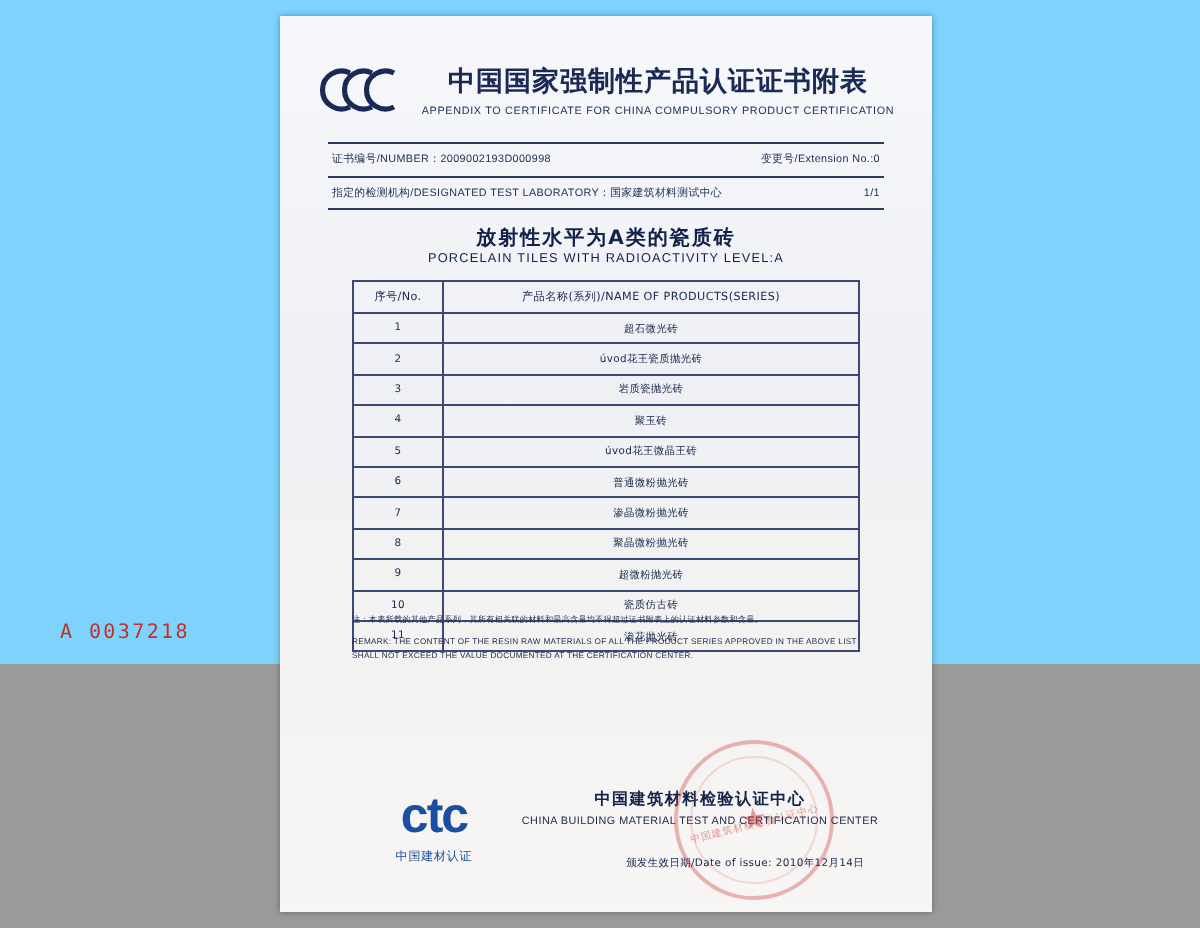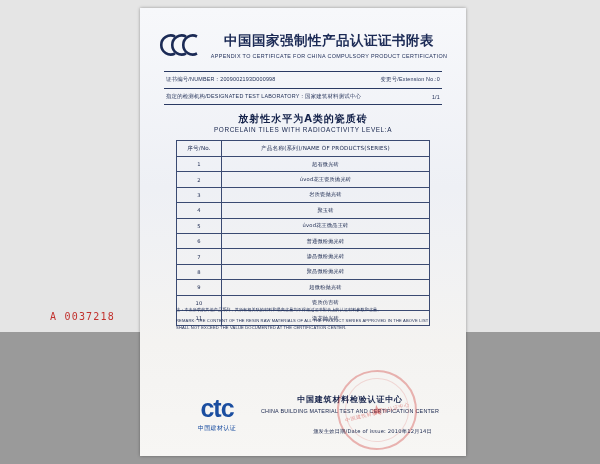--- a/index.html
+++ b/index.html
@@ -4,21 +4,21 @@
 <style>
   html,body{margin:0;padding:0;}
   body{
     width:600px;height:464px;overflow:hidden;
     background:#9a9a9a;
     font-family:"Liberation Sans", sans-serif;
   }
   .page{
     position:relative;
     width:600px;height:332px;
-    background:#e5e5e5;
+    background:#7dd3fc;
   }
   .sheet{
     position:absolute;
     left:140px;top:8px;
     width:326px;height:448px;
     background:#f2f1ef;
     box-shadow:0 0 3px rgba(0,0,0,.35);
     overflow:hidden;
   }
   
@@ -156,21 +156,20 @@
     width:86px;text-align:center;
     font-size:5px;color:rgba(206,48,44,.8);letter-spacing:.5px;white-space:nowrap;
     font-family:"DejaVu Sans","Liberation Sans",sans-serif;
   }
 
   
   .serial{
     position:absolute;left:30px;bottom:10px;
     font-size:10px;color:#c2302c;letter-spacing:1.2px;
     font-family:"DejaVu Sans Mono","Liberation Mono",monospace;
-    margin-left:20px;
   }
 </style>
 </head>
 <body>
 
 <div class="page">
   <div class="sheet">
     <div class="inner">
 
       <div class="hdr">

